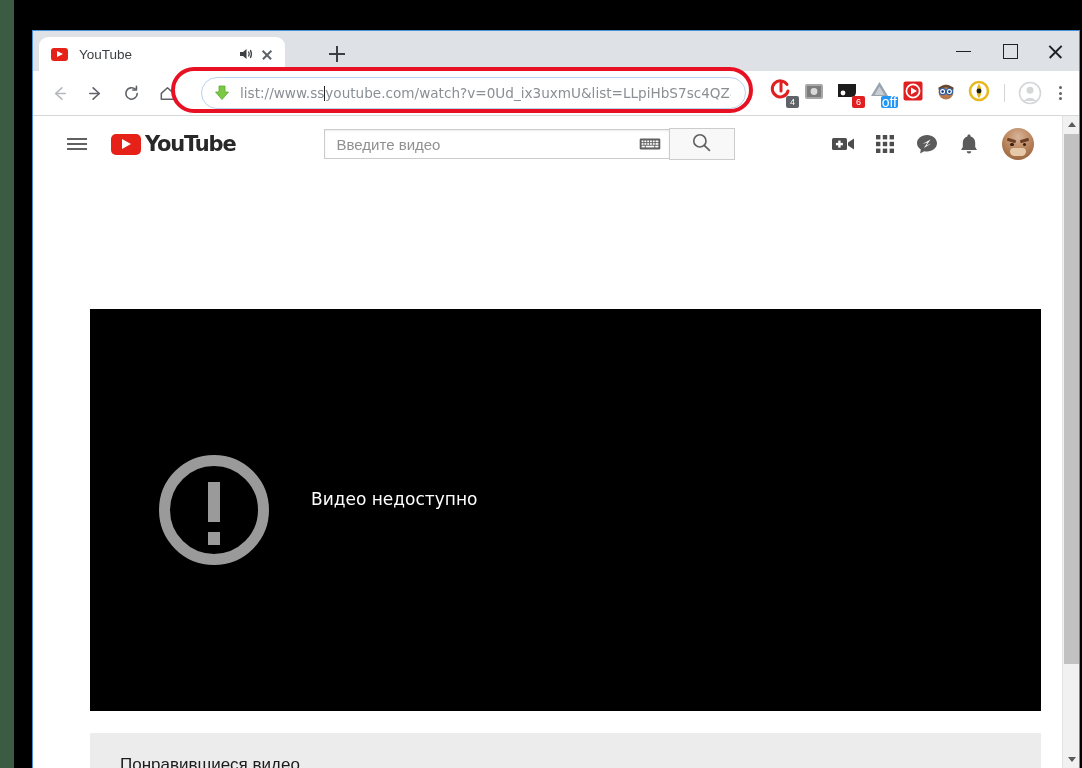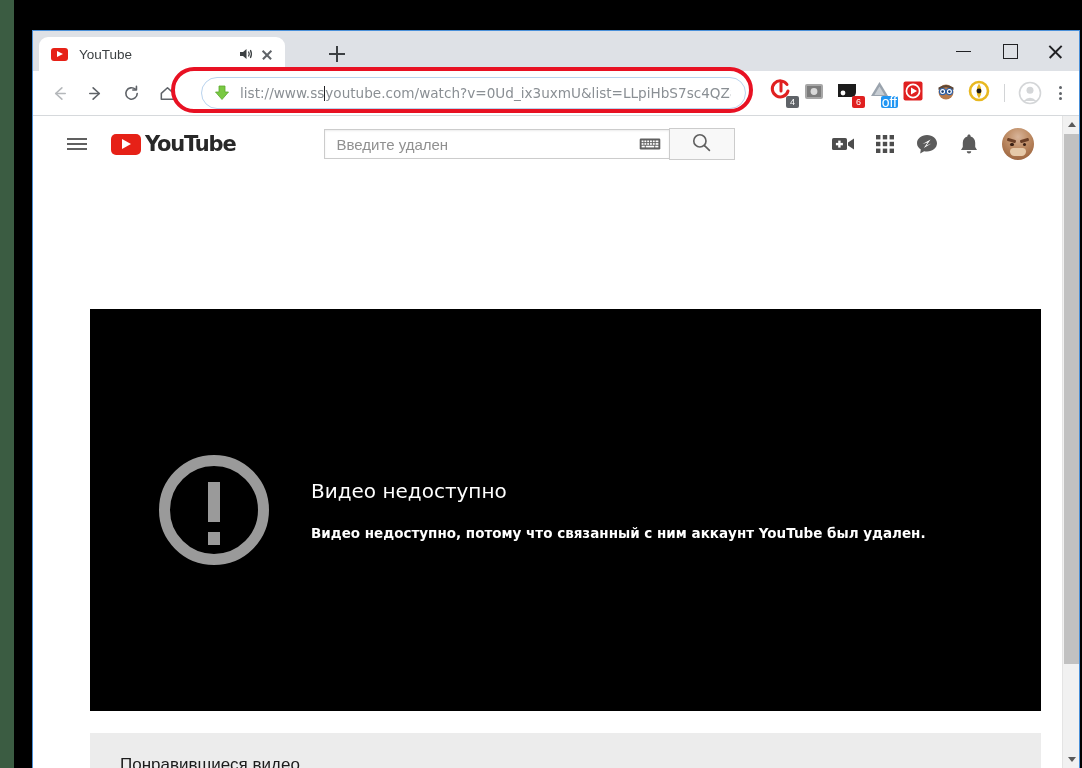--- a/index.html
+++ b/index.html
@@ -286,21 +286,21 @@
   }
   .err-icon::before {
     content: ""; position: absolute; left: 50%; transform: translateX(-50%);
     top: 16px; width: 12px; height: 40px; background: #9a9a9a;
   }
   .err-icon::after {
     content: ""; position: absolute; left: 50%; transform: translateX(-50%);
     top: 66px; width: 12px; height: 13px; background: #9a9a9a;
   }
   .err-title {
-    color: #fff; font-size: 20px; margin-bottom: 22px;
+    color: #fff; font-size: 17px; margin-bottom: 22px;
     font-family: "DejaVu Sans", sans-serif;
   }
   .err-sub {
     color: #fff; font-size: 13.5px; font-weight: bold;
     font-family: "DejaVu Sans", sans-serif;
   }
 
   
   .playlist {
     position: absolute; left: 57px; top: 617px;
@@ -498,21 +498,21 @@
               <i></i>
           </div>
 
           <div class="yt-logo">
             <span class="yt-logo-play"></span>
             <span class="yt-logo-text">YouTube</span>
           </div>
 
           <div class="yt-searchwrap">
             <div class="yt-searchbox">
-              <span class="yt-search-input">Введите удален</span>
+              <span class="yt-search-input">Введите видео</span>
               <span class="yt-keyboard-icon">
                 <svg width="22" height="14" viewBox="0 0 22 14">
                   <rect x="0.7" y="1.5" width="20.6" height="11" rx="1.2" fill="#606060"></rect>
                   <g fill="#fff">
                     <rect x="2.6" y="3.5" width="1.9" height="1.7"></rect>
                       <rect x="5.4" y="3.5" width="1.9" height="1.7"></rect>
                     <rect x="8.2" y="3.5" width="1.9" height="1.7"></rect>
                       <rect x="11" y="3.5" width="1.9" height="1.7"></rect>
                     <rect x="13.8" y="3.5" width="1.9" height="1.7"></rect>
                       <rect x="16.6" y="3.5" width="2.8" height="1.7"></rect>
@@ -588,21 +588,20 @@
               <span class="av-mouth"></span>
             </div>
           </div>
         </div>
 
         <div class="player">
           <div class="err-wrap">
             <div class="err-icon"></div>
             <div>
               <div class="err-title">Видео недоступно</div>
-              <div class="err-sub">Видео недоступно, потому что связанный с ним аккаунт YouTube был удален.</div>
             </div>
           </div>
         </div>
 
         <div class="playlist">
           <div class="pl-title">Понравившиеся видео</div>
 
         </div>
 
       </div>

